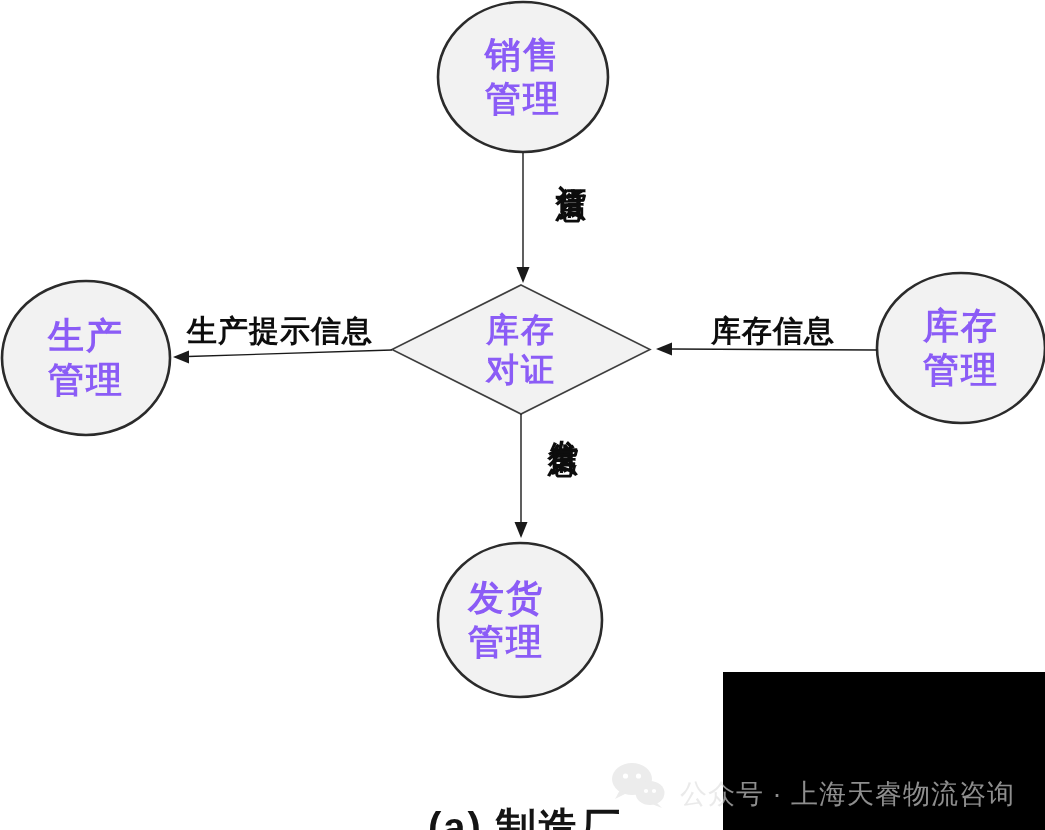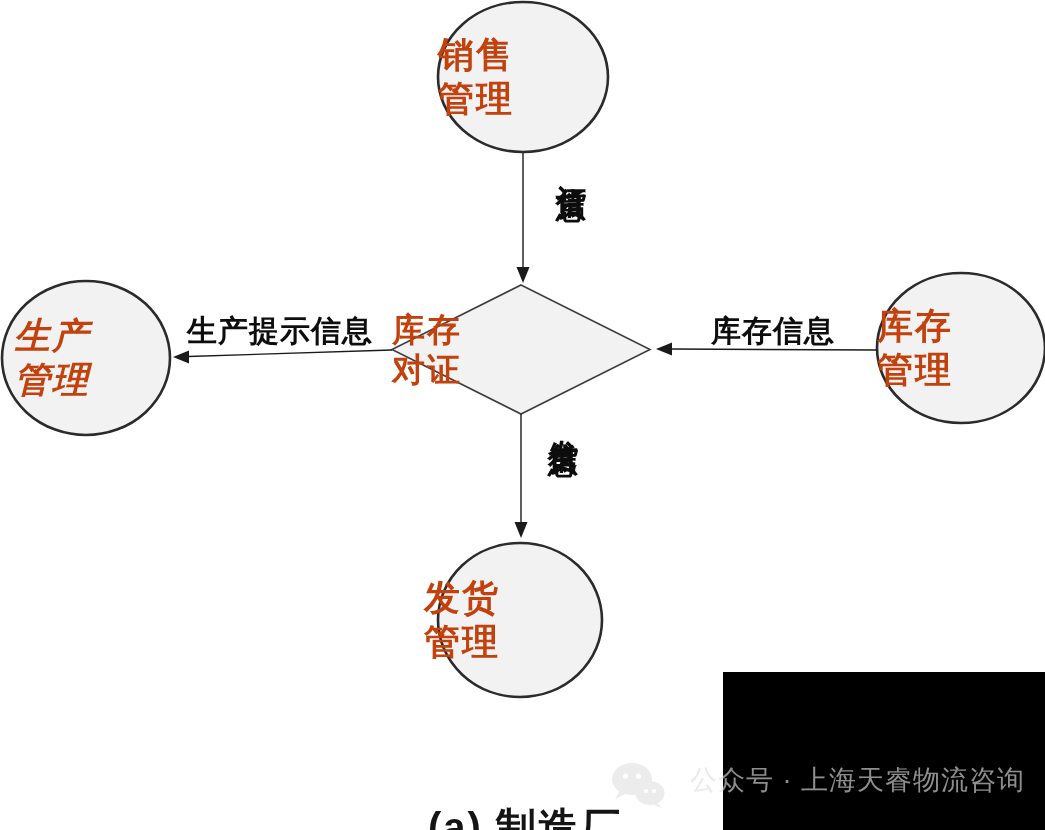--- a/index.html
+++ b/index.html
@@ -13,24 +13,24 @@
   }
   .shape-layer {
     position: absolute;
     left: 0; top: 0;
     width: 1045px; height: 830px;
   }
   .node-label {
     position: absolute;
     display: flex;
     flex-direction: column;
-    align-items: flex-start;
+    align-items: center;
     justify-content: center;
     font-weight: bold;
-    color: #c2410c;
+    color: #8b5cf6;
     font-size: 36px;
     line-height: 1.22;
     letter-spacing: 2px;
     text-align: center;
   }
   .node-label.decision { font-size: 33px; }
   .edge-label {
     position: absolute;
     font-weight: bold;
     color: #0d0d0d;
@@ -60,22 +60,22 @@
     top: 672px;
     width: 322px;
     height: 158px;
     background: #000000;
   }
   .watermark {
     position: absolute;
     left: 610px;
     top: 762px;
     display: flex;
-    align-items: flex-start;
-    gap: 24px;
+    align-items: flex-end;
+    gap: 14px;
   }
   .watermark-text {
     font-size: 27px;
     letter-spacing: 1px;
     color: rgba(222,222,222,0.64);
     white-space: nowrap;
   }
 </style>
 </head>
 <body>
@@ -110,21 +110,21 @@
       <line x1="521" y1="414" x2="521" y2="524" stroke="#1a1a1a" stroke-width="1.4"></line>
       <polygon points="521,538 514.5,522 527.5,522" fill="#1a1a1a"></polygon>
     </g>
   </svg>
 
   <div class="node-label" style="left:438px; top:2px; width:170px; height:150px;">
     <span>销售</span>
     <span>管理</span>
   </div>
 
-  <div class="node-label" style="left:14px; top:281px; width:168px; height:154px;font-style:italic;">
+  <div class="node-label" style="left:2px; top:281px; width:168px; height:154px;">
     <span>生产</span>
     <span>管理</span>
   </div>
 
   <div class="node-label" style="left:877px; top:273px; width:168px; height:150px;">
     <span>库存</span>
     <span>管理</span>
   </div>
 
   <div class="node-label" style="left:424px; top:543px; width:164px; height:154px;">

